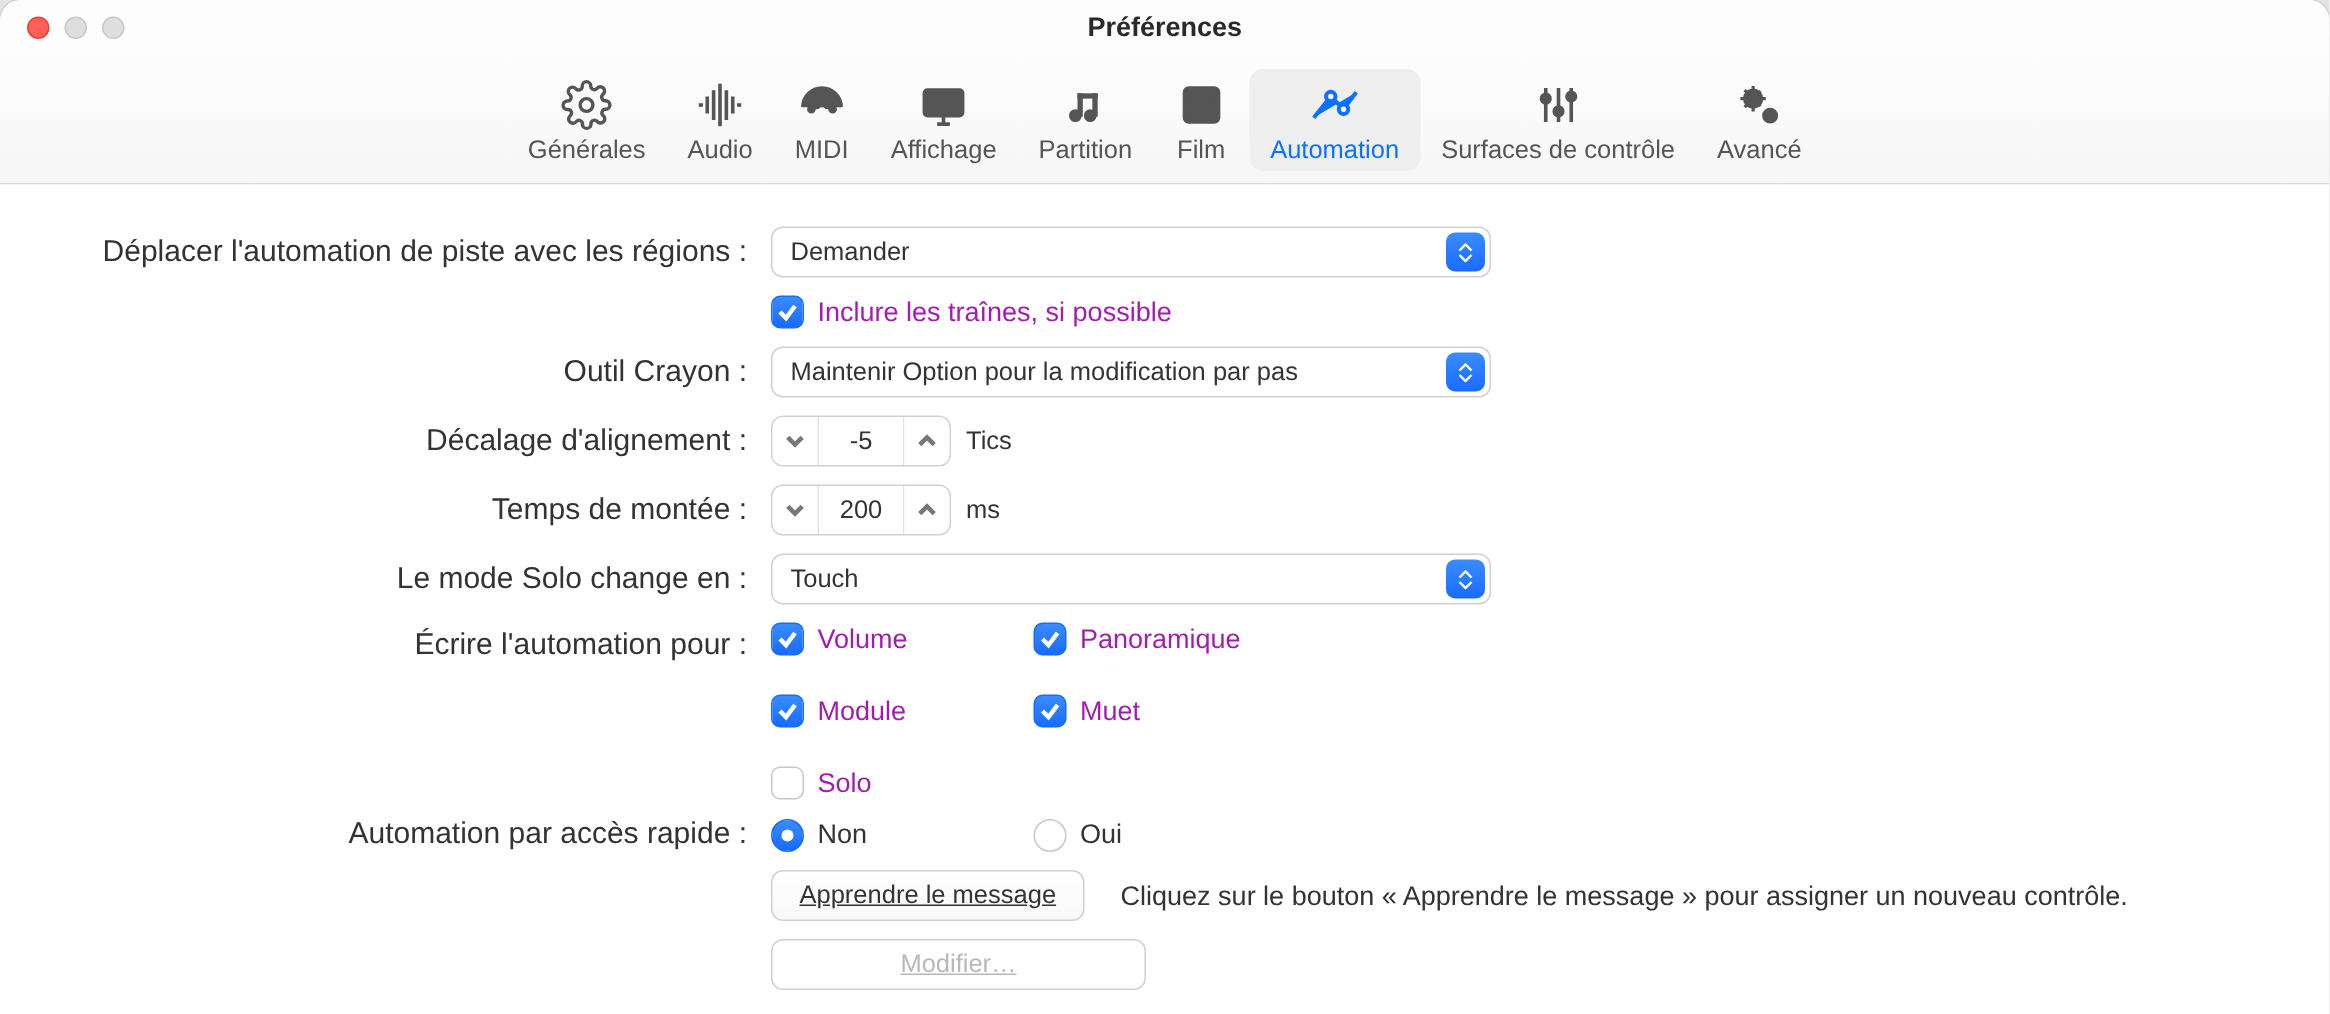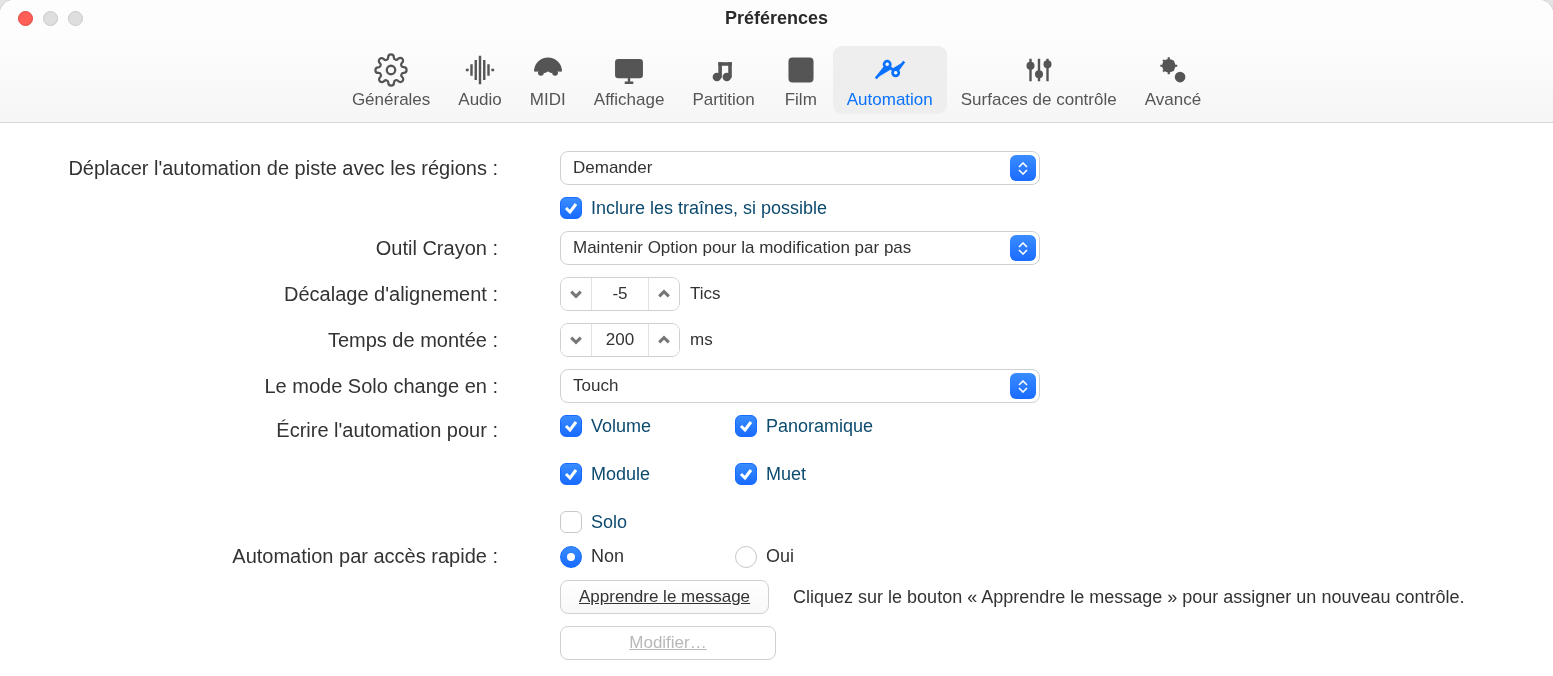--- a/index.html
+++ b/index.html
@@ -80,21 +80,21 @@
     .tab .label { font-size: 17px; margin-top: 2px; color:#444; }
     .tab.active .label { color: #0a72ff; }
     .tab:not(.active) .label { color: #555; }
 
     .content {
       background: #fff;
       padding: 28px 28px 36px 28px;
     }
     .form { display: grid; grid-template-columns: 470px 1fr; row-gap: 12px; column-gap: 16px; align-items: center; }
     .row-label { text-align: right; font-size: 20px; color: #333; }
-    .row-value { display: flex; align-items: center; gap: 10px; flex-wrap: wrap; margin-left: 46px; }
+    .row-value { display: flex; align-items: center; gap: 10px; flex-wrap: wrap; }
 
     .select {
       display: inline-flex; align-items: center; justify-content: space-between;
       width: 480px; height: 34px;
       padding: 0 0 0 12px;
       border: 1px solid #d0d0d0;
       border-radius: 8px;
       background: #fff;
       font-size: 17px;
       position: relative;
@@ -104,21 +104,21 @@
       margin-right: 3px;
       border-radius: 6px;
       background: linear-gradient(#3a8cff,#1a6bff);
       display: flex; flex-direction: column; align-items: center; justify-content: center;
       gap: 1px;
     }
     .select .caret svg { width: 10px; height: 6px; fill: #fff; stroke: #fff; }
 
     .checkbox {
       display: inline-flex; align-items: center; gap: 9px;
-      font-size: 18px; color: #0c4a6e;
+      font-size: 18px; color: #a21caf;
     }
     .checkbox .box {
       width: 22px; height: 22px;
       border-radius: 6px;
       border: 1px solid #c8c8c8;
       background: #fff;
       display: flex; align-items: center; justify-content: center;
     }
     .checkbox.checked .box {
       background: linear-gradient(#3a8cff,#186bff);
@@ -434,21 +434,21 @@
       <div></div>
       <div class="row-value">
         <div class="button">
           <span>Apprendre le message</span>
         </div>
         <span class="hint">Cliquez sur le bouton « Apprendre le message » pour assigner un nouveau contrôle.</span>
       </div>
 
       <div></div>
       <div class="row-value">
-        <div class="button disabled" style="width:216px;">
+        <div class="button disabled" style="width:250px;">
           <span>Modifier…</span>
         </div>
       </div>
 
     </div>
   </div>
 
 </div>
 
 </body></html>

